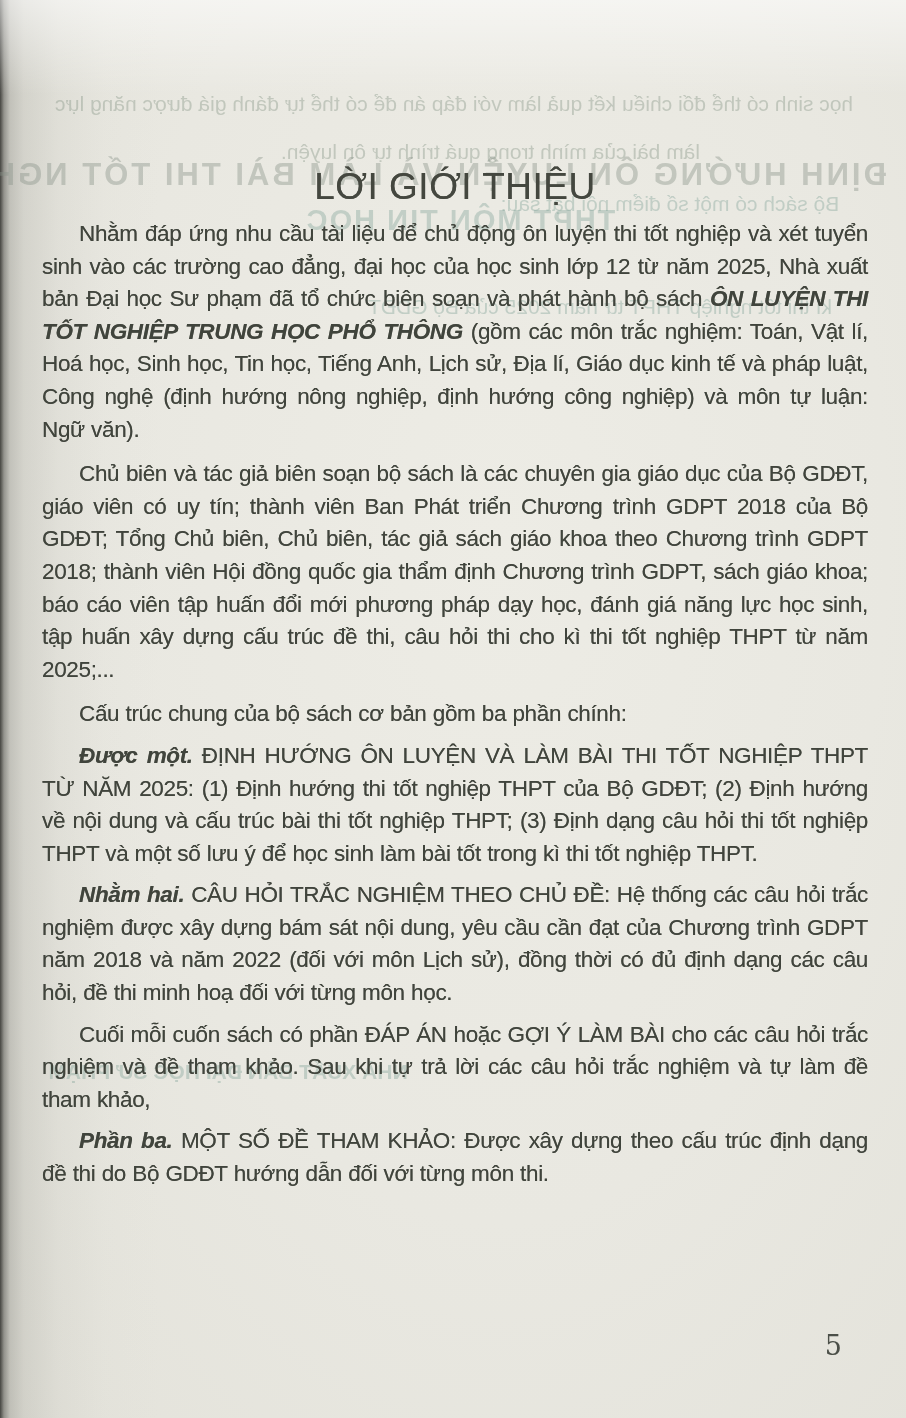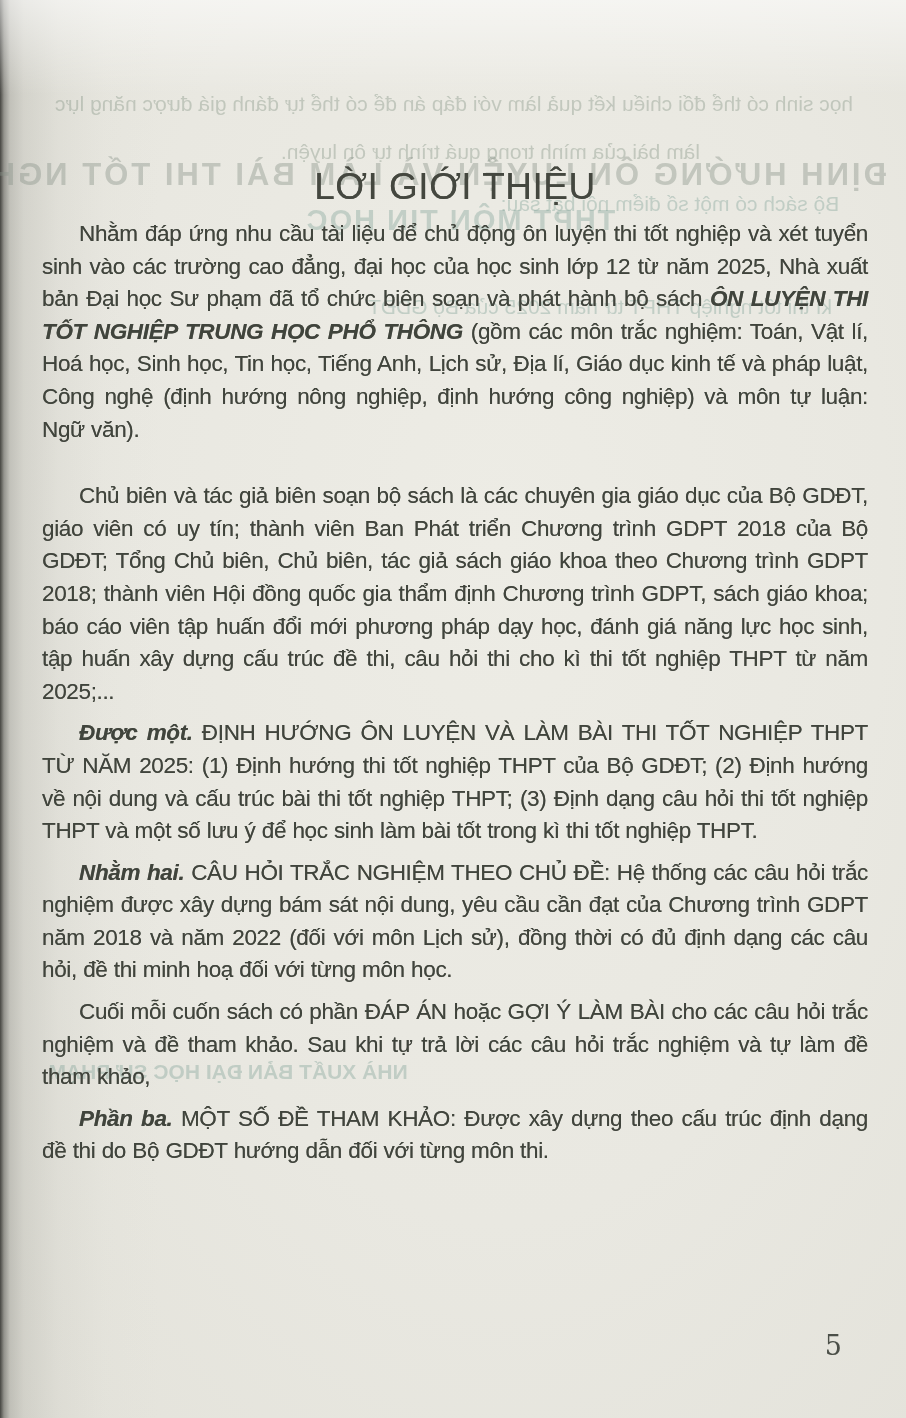--- a/index.html
+++ b/index.html
@@ -57,21 +57,21 @@
   p.body{
     margin:9px 0 0 0;
     text-indent:37px;
     text-align:justify;
     font-size:22.5px;line-height:32.6px;
     letter-spacing:-0.35px;word-spacing:0.4px;
     color:#40443c;
     text-shadow:0 0 0.45px rgba(64,68,60,0.65);
   }
   p.body.first{margin-top:17px;}
-  p.body.gap{margin-top:34px;}
+  p.body.gap{margin-top:12px;}
   .bi{font-weight:bold;font-style:italic;}
   .page-number{
     position:absolute;top:1330px;right:64px;z-index:2;
     font-family:"DejaVu Serif","Liberation Serif",serif;
     font-size:27px;color:#4b4f48;
   }
 </style>
 </head>
 <body>
 
@@ -91,20 +91,21 @@
   </div>
 
   <div class="content">
     <h1 class="title">LỜI GIỚI THIỆU</h1>
 
 
     <p class="body"><span>Nhằm đáp ứng nhu cầu tài liệu để chủ động ôn luyện thi tốt nghiệp và xét tuyển sinh vào các trường cao đẳng, đại học của học sinh lớp 12 từ năm 2025, Nhà xuất bản Đại học Sư phạm đã tổ chức biên soạn và phát hành bộ sách </span><span class="bi">ÔN LUYỆN THI TỐT NGHIỆP TRUNG HỌC PHỔ THÔNG</span><span> (gồm các môn trắc nghiệm: Toán, Vật lí, Hoá học, Sinh học, Tin học, Tiếng Anh, Lịch sử, Địa lí, Giáo dục kinh tế và pháp luật, Công nghệ (định hướng nông nghiệp, định hướng công nghiệp) và môn tự luận: Ngữ văn).</span></p>
 
     <p class="body gap"><span>Chủ biên và tác giả biên soạn bộ sách là các chuyên gia giáo dục của Bộ GDĐT, giáo viên có uy tín; thành viên Ban Phát triển Chương trình GDPT 2018 của Bộ GDĐT; Tổng Chủ biên, Chủ biên, tác giả sách giáo khoa theo Chương trình GDPT 2018; thành viên Hội đồng quốc gia thẩm định Chương trình GDPT, sách giáo khoa; báo cáo viên tập huấn đổi mới phương pháp dạy học, đánh giá năng lực học sinh, tập huấn xây dựng cấu trúc đề thi, câu hỏi thi cho kì thi tốt nghiệp THPT từ năm 2025;...</span></p>
 
+    <p class="body gap"><span>Cấu trúc chung của bộ sách cơ bản gồm ba phần chính:</span></p>
 
     <p class="body"><span class="bi">Được một.</span><span> ĐỊNH HƯỚNG ÔN LUYỆN VÀ LÀM BÀI THI TỐT NGHIỆP THPT TỪ NĂM 2025: (1) Định hướng thi tốt nghiệp THPT của Bộ GDĐT; (2) Định hướng về nội dung và cấu trúc bài thi tốt nghiệp THPT; (3) Định dạng câu hỏi thi tốt nghiệp THPT và một số lưu ý để học sinh làm bài tốt trong kì thi tốt nghiệp THPT.</span></p>
 
     <p class="body"><span class="bi">Nhằm hai.</span><span> CÂU HỎI TRẮC NGHIỆM THEO CHỦ ĐỀ: Hệ thống các câu hỏi trắc nghiệm được xây dựng bám sát nội dung, yêu cầu cần đạt của Chương trình GDPT năm 2018 và năm 2022 (đối với môn Lịch sử), đồng thời có đủ định dạng các câu hỏi, đề thi minh hoạ đối với từng môn học.</span></p>
 
 
     <p class="body"><span>Cuối mỗi cuốn sách có phần ĐÁP ÁN hoặc GỢI Ý LÀM BÀI cho các câu hỏi trắc nghiệm và đề tham khảo. Sau khi tự trả lời các câu hỏi trắc nghiệm và tự làm đề tham khảo,</span></p>
 
     <p class="body"><span class="bi">Phần ba.</span><span> MỘT SỐ ĐỀ THAM KHẢO: Được xây dựng theo cấu trúc định dạng đề thi do Bộ GDĐT hướng dẫn đối với từng môn thi.</span></p>
   </div>

